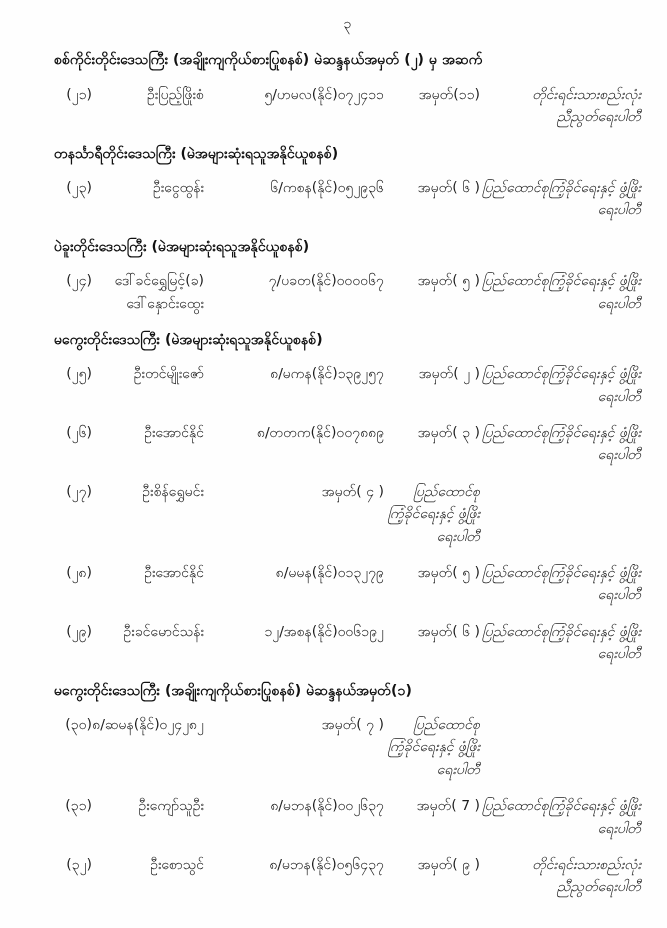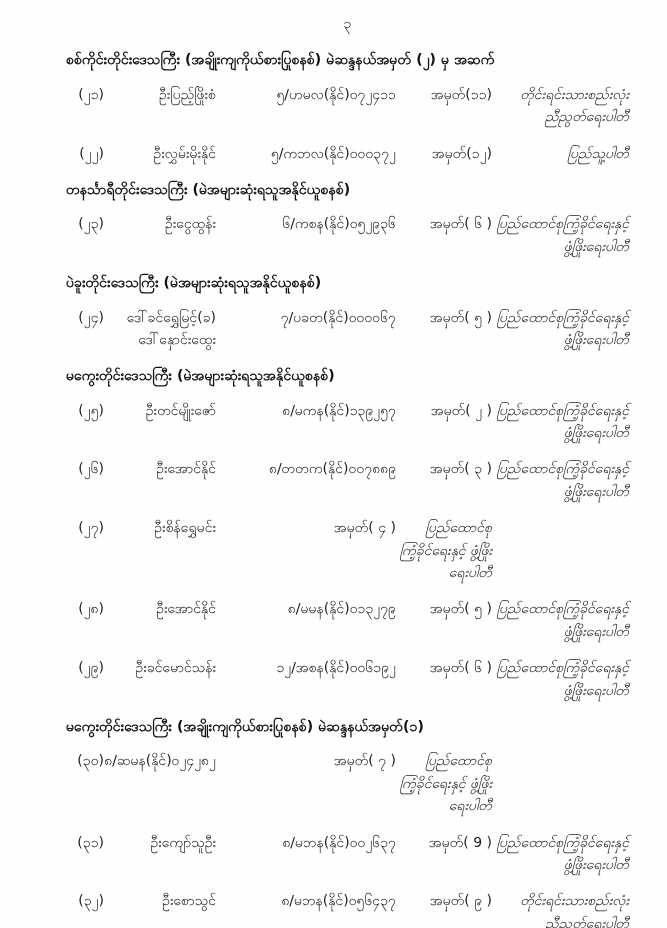--- a/index.html
+++ b/index.html
@@ -19,21 +19,21 @@
     line-height: 1.6;
     box-sizing: border-box;
     padding: 12px 26px 20px 54px;
     overflow: hidden;
   }
   .page-number {
     text-align: center;
     margin: 0 0 14px 0;
     font-size: 14px;
   }
-  .section { margin: 12px; }
+  .section { margin: 0; }
   .section-heading {
     font-weight: bold;
     font-size: 14px;
     color: #111;
     margin: 4px 0 12px 0;
     letter-spacing: 0.1px;
   }
   .row {
     display: grid;
     grid-template-columns: 38px 112px 180px 96px 1fr;
@@ -59,27 +59,20 @@
   <div class="page-number">၃</div>
 
   <div class="section">
     <div class="section-heading">စစ်ကိုင်းတိုင်းဒေသကြီး (အချိုးကျကိုယ်စားပြုစနစ်) မဲဆန္ဒနယ်အမှတ် (၂) မှ အဆက်</div>
     <div class="row">
       <span class="cell serial">(၂၁)</span>
       <span class="cell name">ဦးပြည့်ဖြိုးစံ</span>
       <span class="cell nrc">၅/ဟမလ(နိုင်)၀၇၂၄၁၁</span>
       <span class="cell num">အမှတ်(၁၁)</span>
       <span class="cell party">တိုင်းရင်းသားစည်းလုံး ညီညွတ်ရေးပါတီ</span>
-    </div>
-    <div class="row">
-      <span class="cell serial">(၂၂)</span>
-      <span class="cell name">ဦးလွှမ်းမိုးနိုင်</span>
-      <span class="cell nrc">၅/ကဘလ(နိုင်)၀၀၀၃၇၂</span>
-      <span class="cell num">အမှတ်(၁၂)</span>
-      <span class="cell party">ပြည်သူ့ပါတီ</span>
     </div>
   </div>
 
   <div class="section">
     <div class="section-heading">တနင်္သာရီတိုင်းဒေသကြီး (မဲအများဆုံးရသူအနိုင်ယူစနစ်)</div>
     <div class="row">
       <span class="cell serial">(၂၃)</span>
       <span class="cell name">ဦးငွေထွန်း</span>
       <span class="cell nrc">၆/ကစန(နိုင်)၀၅၂၉၃၆</span>
       <span class="cell num">အမှတ်( ၆ )</span>
@@ -141,21 +134,21 @@
     <div class="row">
       <span class="cell serial">(၃၀)</span>
       <span class="cell nrc">၈/ဆမန(နိုင်)၀၂၄၂၈၂</span>
       <span class="cell num">အမှတ်( ၇ )</span>
       <span class="cell party">ပြည်ထောင်စုကြံ့ခိုင်ရေးနှင့် ဖွံ့ဖြိုးရေးပါတီ</span>
     </div>
     <div class="row">
       <span class="cell serial">(၃၁)</span>
       <span class="cell name">ဦးကျော်သူဦး</span>
       <span class="cell nrc">၈/မဘန(နိုင်)၀၀၂၆၃၇</span>
-      <span class="cell num">အမှတ်( 9 )</span>
+      <span class="cell num">အမှတ်( 7 )</span>
       <span class="cell party">ပြည်ထောင်စုကြံ့ခိုင်ရေးနှင့် ဖွံ့ဖြိုးရေးပါတီ</span>
     </div>
     <div class="row">
       <span class="cell serial">(၃၂)</span>
       <span class="cell name">ဦးစောသွင်</span>
       <span class="cell nrc">၈/မဘန(နိုင်)၀၅၆၄၃၇</span>
       <span class="cell num">အမှတ်( ၉ )</span>
       <span class="cell party">တိုင်းရင်းသားစည်းလုံး ညီညွတ်ရေးပါတီ</span>
     </div>
   </div>

